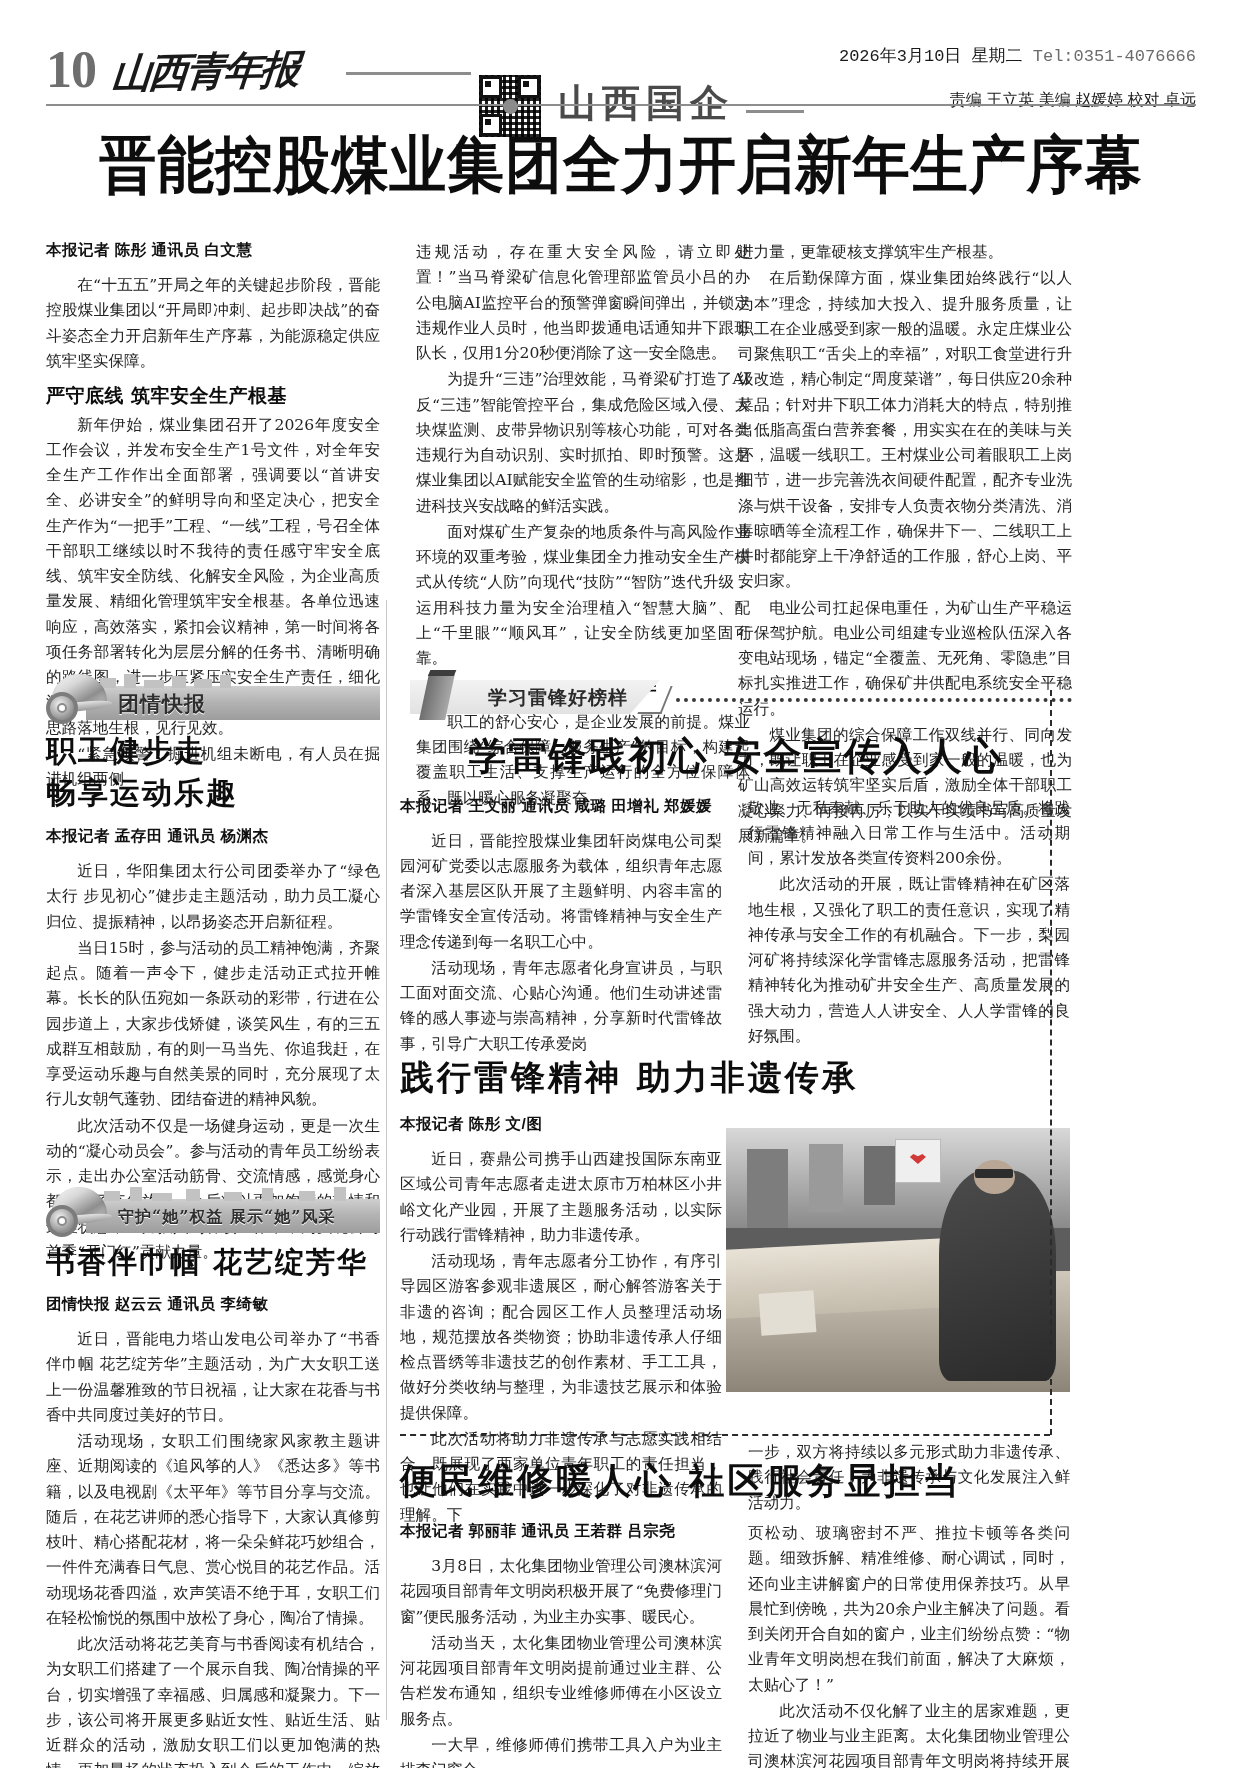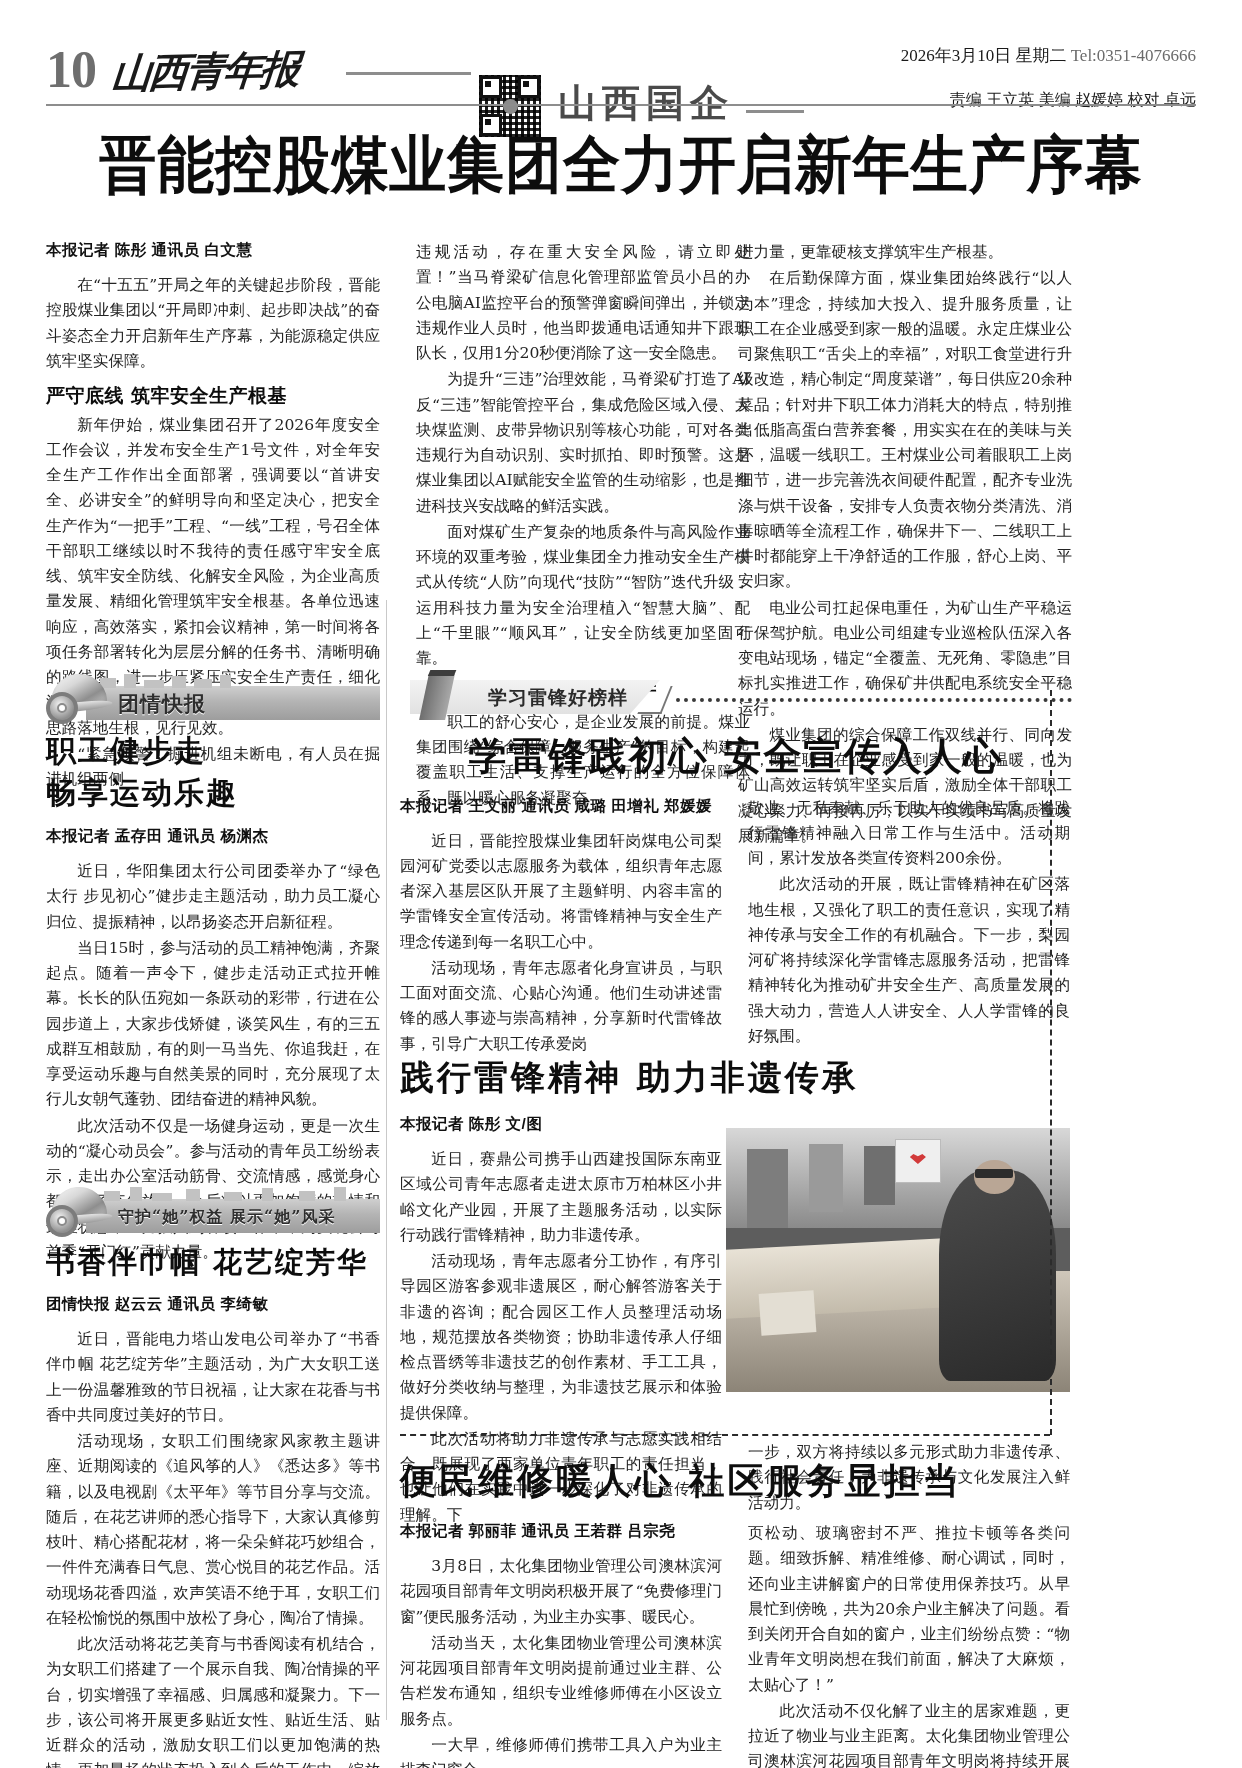--- a/index.html
+++ b/index.html
@@ -45,21 +45,21 @@
   .mast-title{
     position:absolute;left:512px;top:40px;
     font-family:"DejaVu Serif",serif;font-weight:700;font-size:38px;
     color:#4a4a4a;letter-spacing:6px;white-space:nowrap;
   }
   .mast-rule-right{
     position:absolute;left:700px;top:72px;width:58px;height:3px;background:#8d8d8d;
   }
   .mast-date{
     position:absolute;right:0;top:6px;text-align:center;
-    font-family:Liberation Serif, serif;
+    font-family:Liberation Mono, monospace;
     font-size:17px;color:#1a1a1a;white-space:nowrap;
   }
   .mast-date .tel{color:#6b6b6b;}
   .mast-credits{
     position:absolute;right:0;top:52px;text-align:left;
     font-family:"Liberation Sans","DejaVu Sans",sans-serif;
     font-size:16px;color:#1a1a1a;white-space:nowrap;
   }
   .mast-hr{
     position:absolute;left:46px;top:104px;width:1150px;height:2px;background:#8d8d8d;

